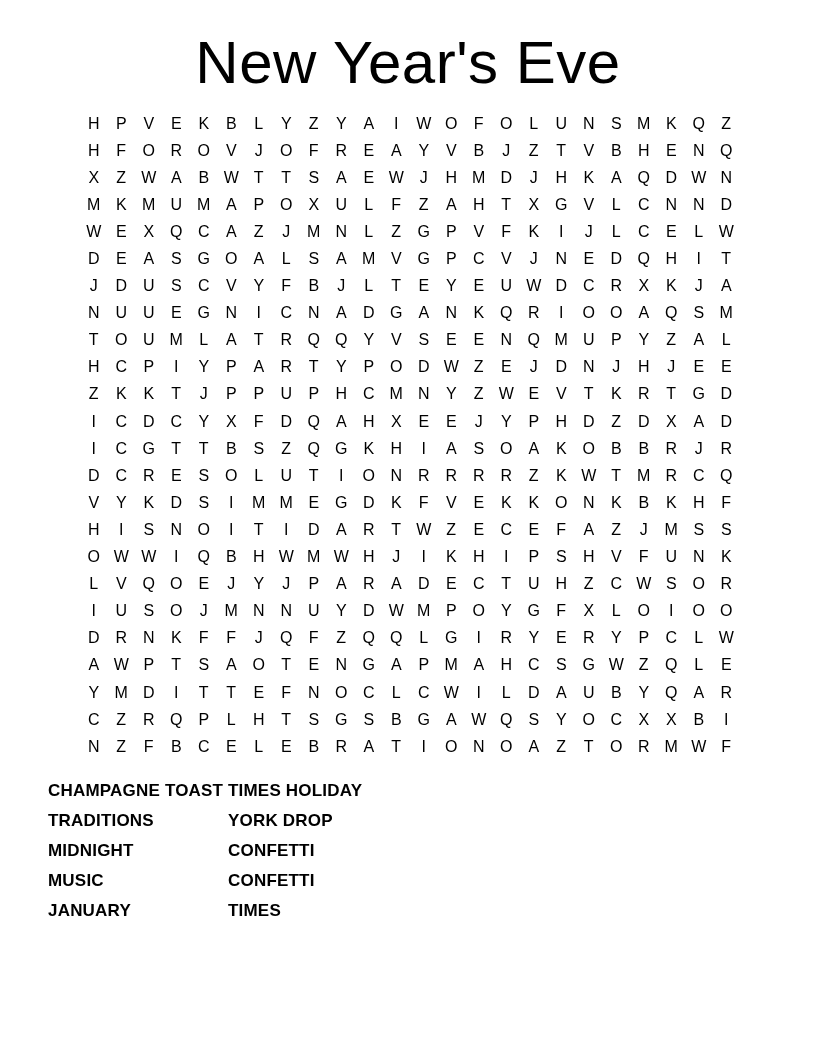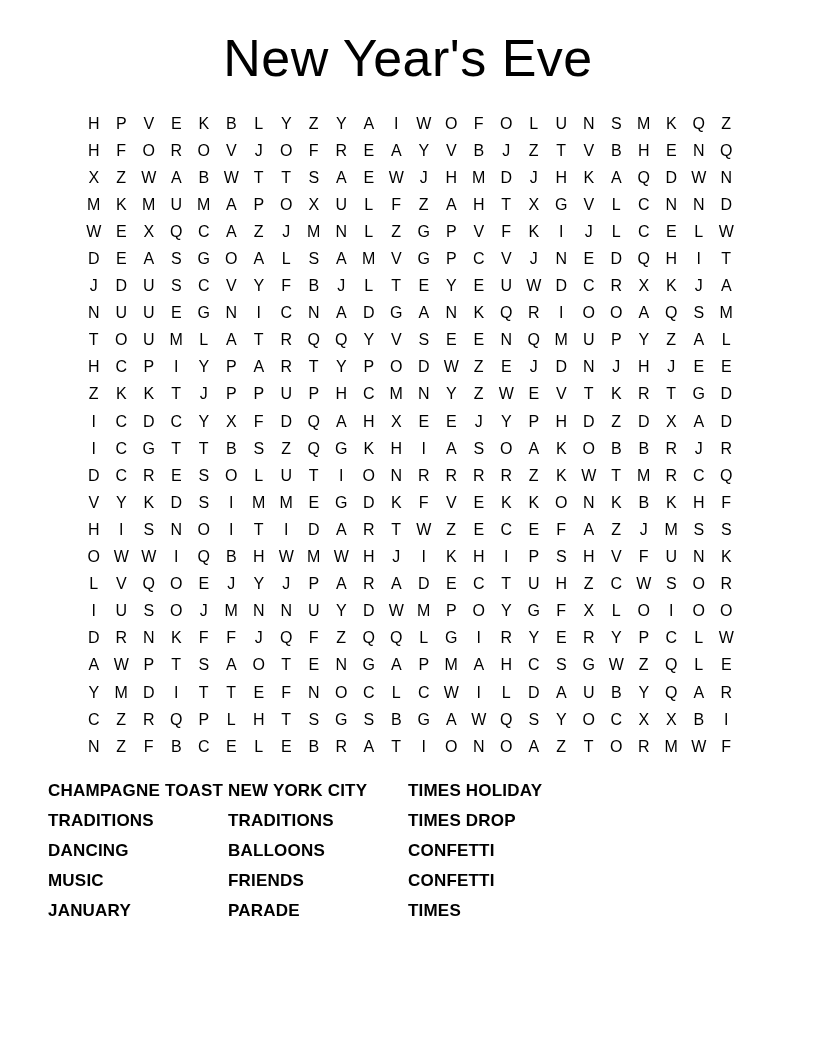--- a/index.html
+++ b/index.html
@@ -4,21 +4,21 @@
 <style>
   html,body{margin:0;padding:0;}
   body{
     width:816px;height:1056px;background:#ffffff;color:#000000;
     font-family:"Liberation Sans", sans-serif;
     -webkit-font-smoothing:antialiased;
   }
   .page{position:relative;width:816px;height:1056px;background:#ffffff;overflow:hidden;}
   .title{
     position:absolute;top:28px;left:0;width:100%;margin:0;
-    text-align:center;font-size:52px;font-weight:400;letter-spacing:0.5px;
+    text-align:center;font-size:60px;font-weight:400;letter-spacing:0.5px;
   }
   .grid{
     position:absolute;left:80px;top:110px;width:660px;
     display:grid;grid-template-columns:repeat(24,1fr);grid-auto-rows:27.1px;
   }
   .cell{
     display:flex;align-items:center;justify-content:center;
     font-size:16px;font-weight:500;letter-spacing:0;
   }
   .words{position:absolute;left:48px;top:776px;display:flex;align-items:center;}
@@ -608,32 +608,25 @@
       <span class="cell">O</span>
       <span class="cell">R</span>
       <span class="cell">M</span>
       <span class="cell">W</span>
       <span class="cell">F</span>
     </div>
   <div class="words" id="word-list">
       <div class="wcol">
         <div class="word">CHAMPAGNE TOAST</div>
         <div class="word">TRADITIONS</div>
-        <div class="word">DANCING</div>
+        <div class="word">MIDNIGHT</div>
         <div class="word">MUSIC</div>
         <div class="word">JANUARY</div>
       </div>
       <div class="wcol">
-        <div class="word">NEW YORK CITY</div>
-        <div class="word">TRADITIONS</div>
-        <div class="word">BALLOONS</div>
-        <div class="word">FRIENDS</div>
-        <div class="word">PARADE</div>
-      </div>
-      <div class="wcol">
         <div class="word">TIMES HOLIDAY</div>
-        <div class="word">TIMES DROP</div>
+        <div class="word">YORK DROP</div>
         <div class="word">CONFETTI</div>
         <div class="word">CONFETTI</div>
         <div class="word">TIMES</div>
       </div>
     </div>
 </div>
 
 </body></html>

